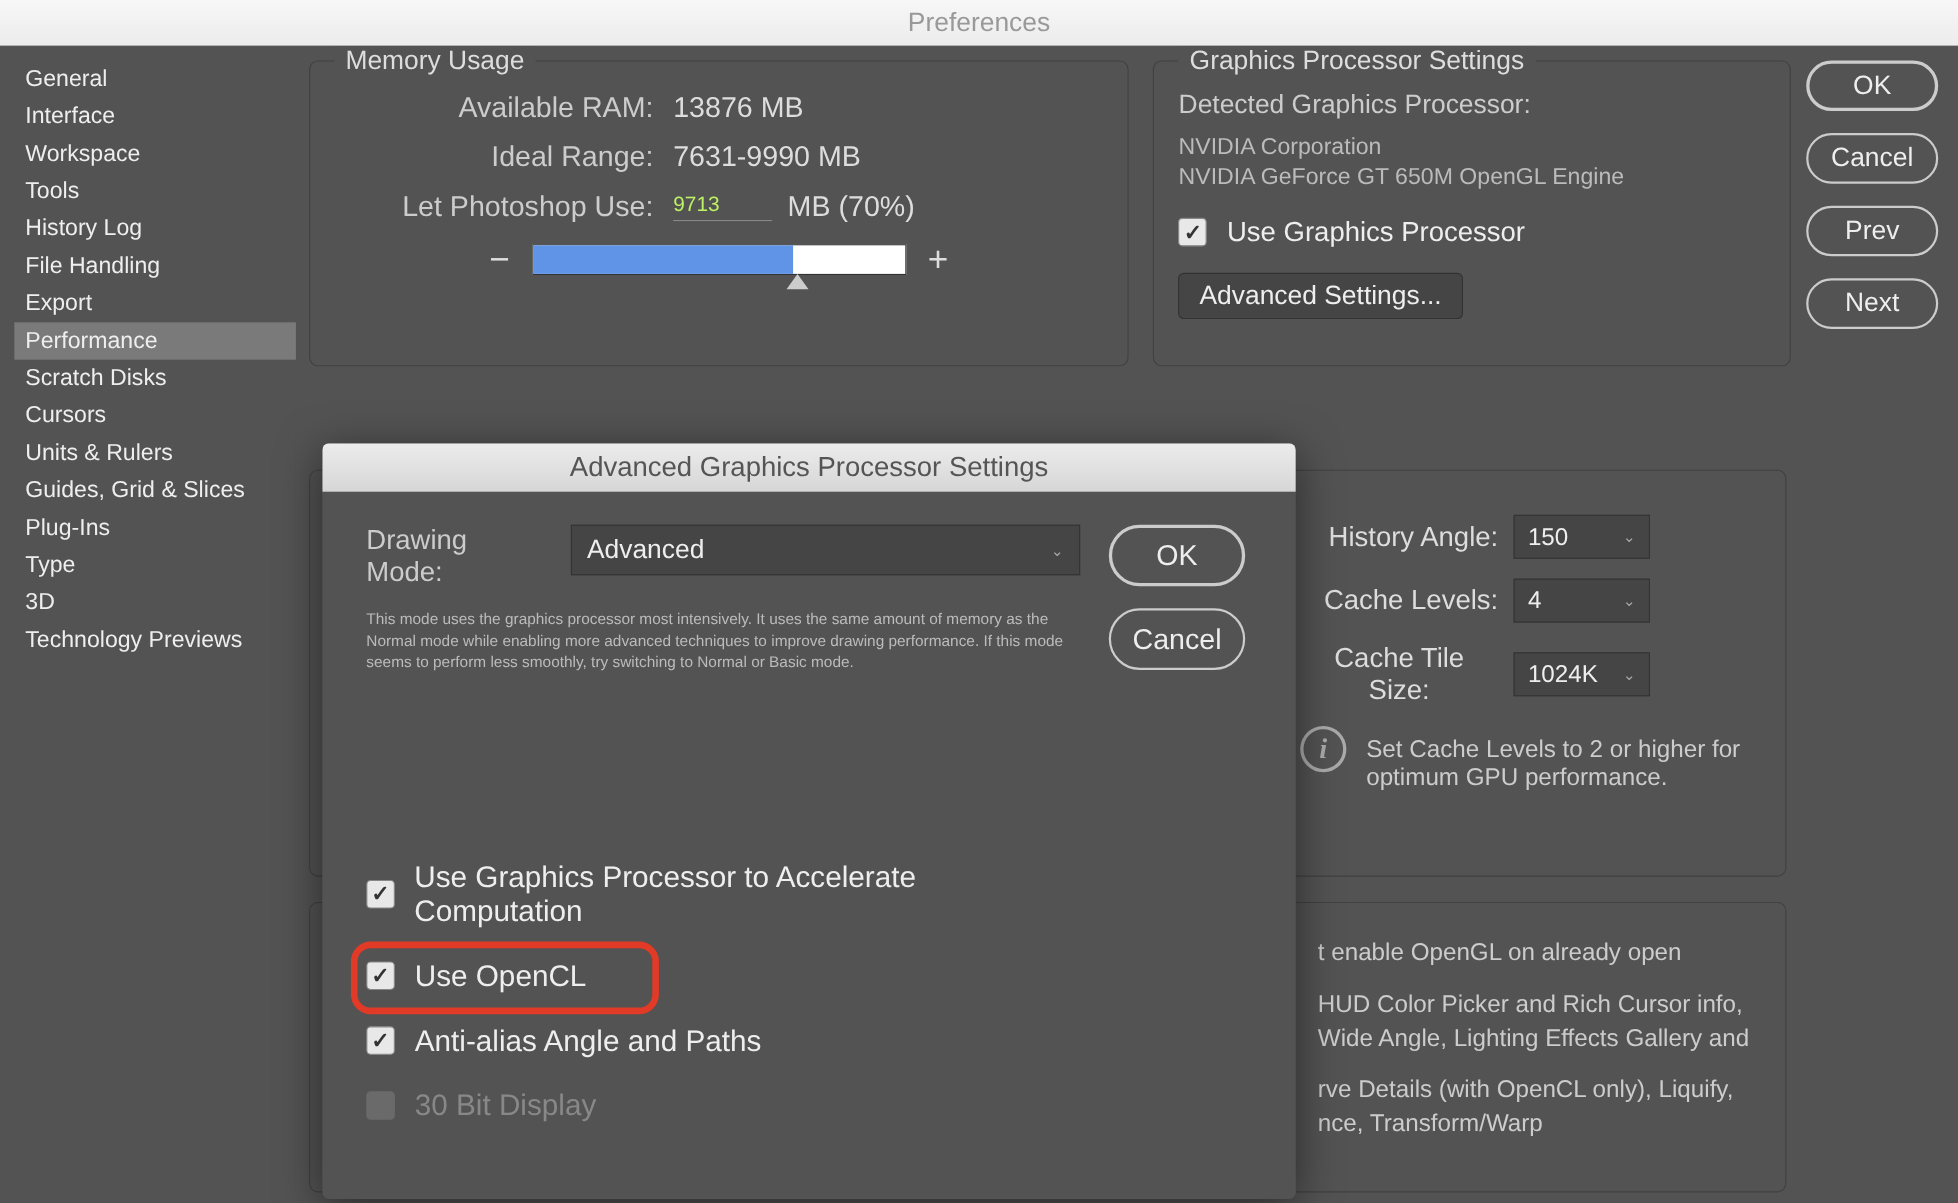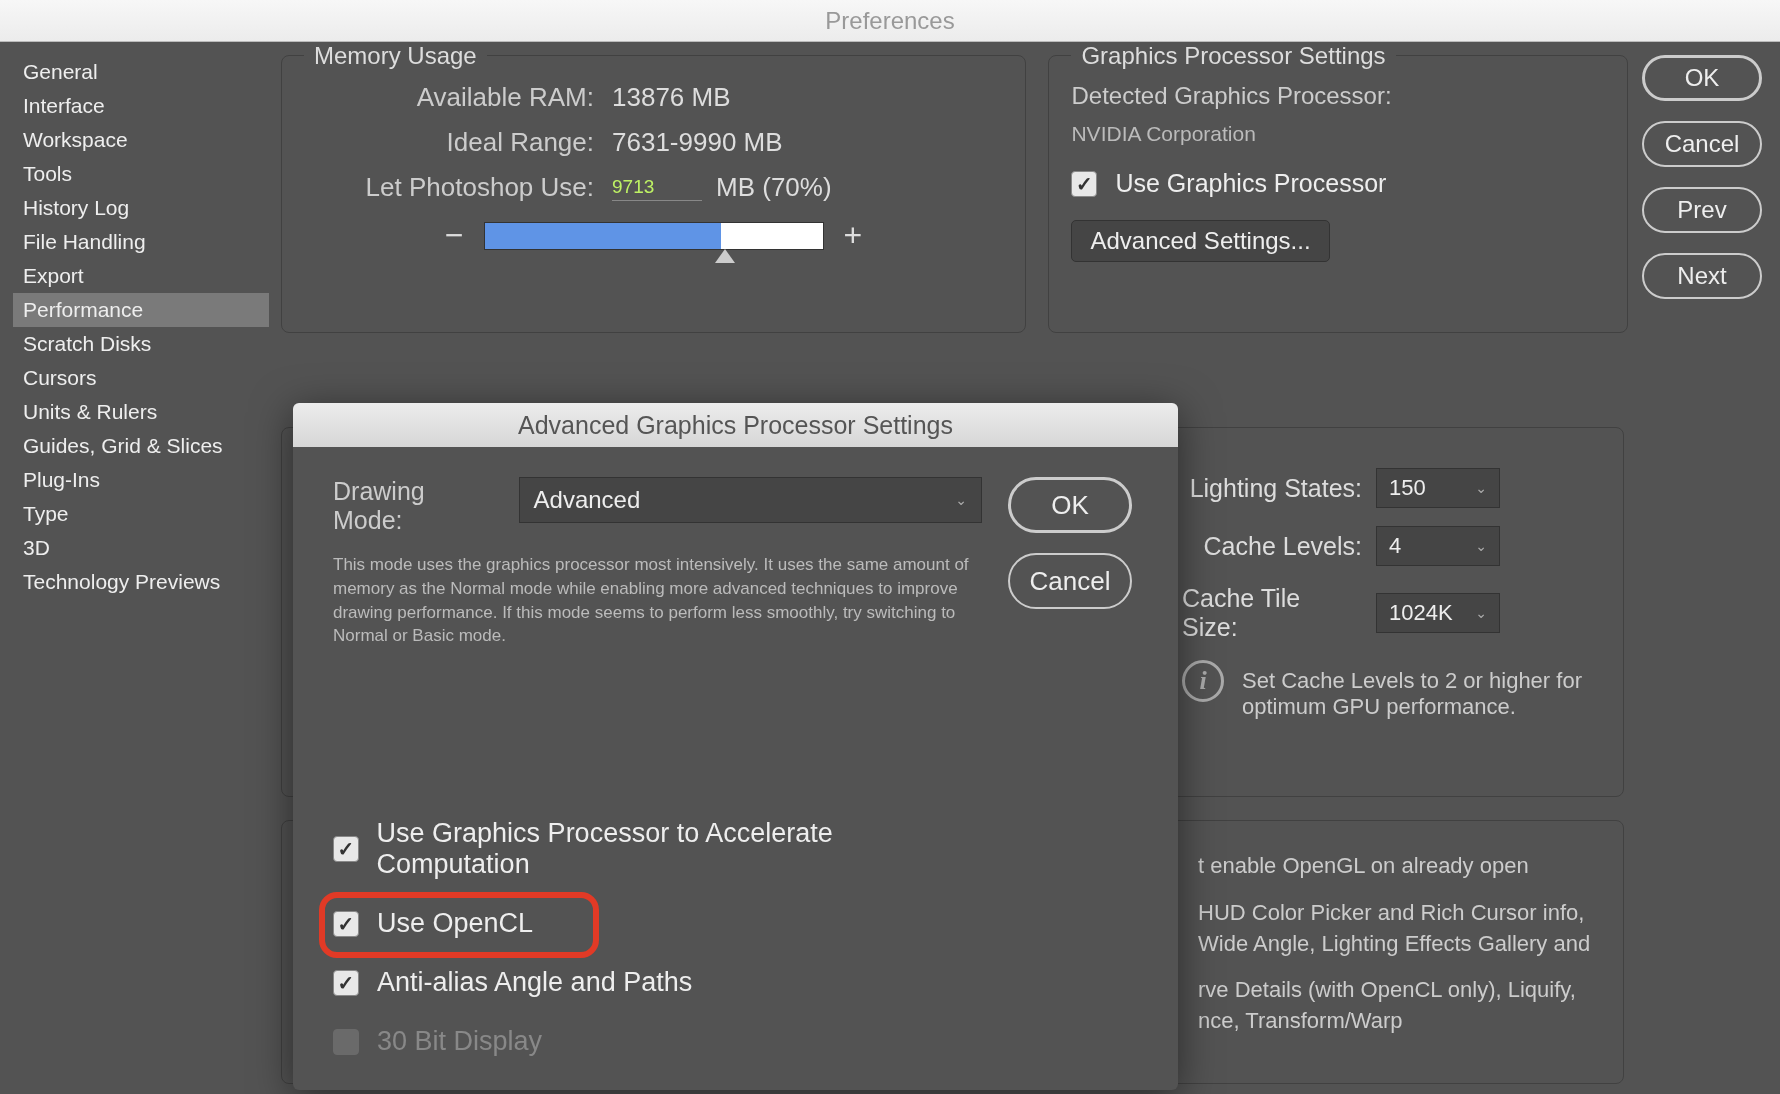--- a/index.html
+++ b/index.html
@@ -46,21 +46,21 @@
 
 
 .modal { position: absolute; top: 361px; left: 293px; width: 885px; height: 687px; background: #535353; box-shadow: 0 8px 40px rgba(0,0,0,0.5); border-radius: 6px; overflow: hidden; }
 .modal-title { height: 44px; background: linear-gradient(#ececec, #d6d6d6); color: #555; font-size: 25px; display: flex; align-items: center; justify-content: center; }
 .modal-body { padding: 30px 40px; display: flex; gap: 26px; }
 .modal-left { flex: 1; }
 .modal-right { width: 130px; display: flex; flex-direction: column; gap: 20px; }
 .pill-btn-sm { width: 124px; height: 56px; border: 2px solid #ccc; border-radius: 28px; background: transparent; color: #eee; font-size: 26px; cursor: pointer; }
 .pill-btn-sm.primary { border-width: 3px; }
 .select-wide { background: #454545; border: 1px solid #333; color: #eee; font-size: 24px; padding: 8px 14px; width: 465px; display: flex; align-items: center; justify-content: space-between; cursor: pointer; }
-.modal-desc { font-size: 17px; color: #bbb; line-height: 1.4; margin-top: 18px; max-width: 640px; }
+.modal-desc { font-size: 14px; color: #bbb; line-height: 1.4; margin-top: 18px; max-width: 640px; }
 .modal-checks { margin-top: 170px; }
 .modal-checks .checkbox-row { font-size: 27px; margin-bottom: 28px; }
 .highlight-box { position: absolute; border: 6px solid #e13a26; border-radius: 18px; pointer-events: none; }
 .disabled-text { color: #888; }
 </style>
 </head>
 <body>
 
 <div class="window">
   <div class="titlebar">Preferences</div>
@@ -113,48 +113,49 @@
         </div>
       </div>
 
       
       <div class="panel gpu-panel">
         <div class="panel-title">Graphics Processor Settings</div>
         <div class="panel-body">
           <div class="gpu-label">Detected Graphics Processor:</div>
           <div class="gpu-value">
             <div>NVIDIA Corporation</div>
+            <div>NVIDIA GeForce GT 650M OpenGL Engine</div>
           </div>
           <div class="checkbox-row">
             <div class="checkbox checked"></div>
             <div>Use Graphics Processor</div>
           </div>
           <button class="btn-dark">Advanced Settings...</button>
         </div>
       </div>
 
       
       <div class="panel history-panel">
         <div class="panel-body" style="padding-left:900px; padding-top:40px;">
           <div class="select-row">
-            <div style="width:180px; text-align:right">Lighting States:</div>
+            <div style="width:180px; text-align:right">History Angle:</div>
             <div class="select">
                 <span>150</span>
                 <span class="caret">⌄</span>
               </div>
           </div>
           <div class="select-row">
             <div style="width:180px; text-align:right">Cache Levels:</div>
             <div class="select">
                 <span>4</span>
                 <span class="caret">⌄</span>
               </div>
           </div>
           <div class="select-row">
-            <div style="width:180px; text-align:left">Cache Tile Size:</div>
+            <div style="width:180px; text-align:center">Cache Tile Size:</div>
             <div class="select">
                 <span>1024K</span>
                 <span class="caret">⌄</span>
               </div>
           </div>
           <div style="display:flex; align-items:flex-start; margin-top:18px;">
             <div class="info-icon">i</div>
             <div class="hint">Set Cache Levels to 2 or higher for optimum GPU performance.</div>
           </div>
         </div>

